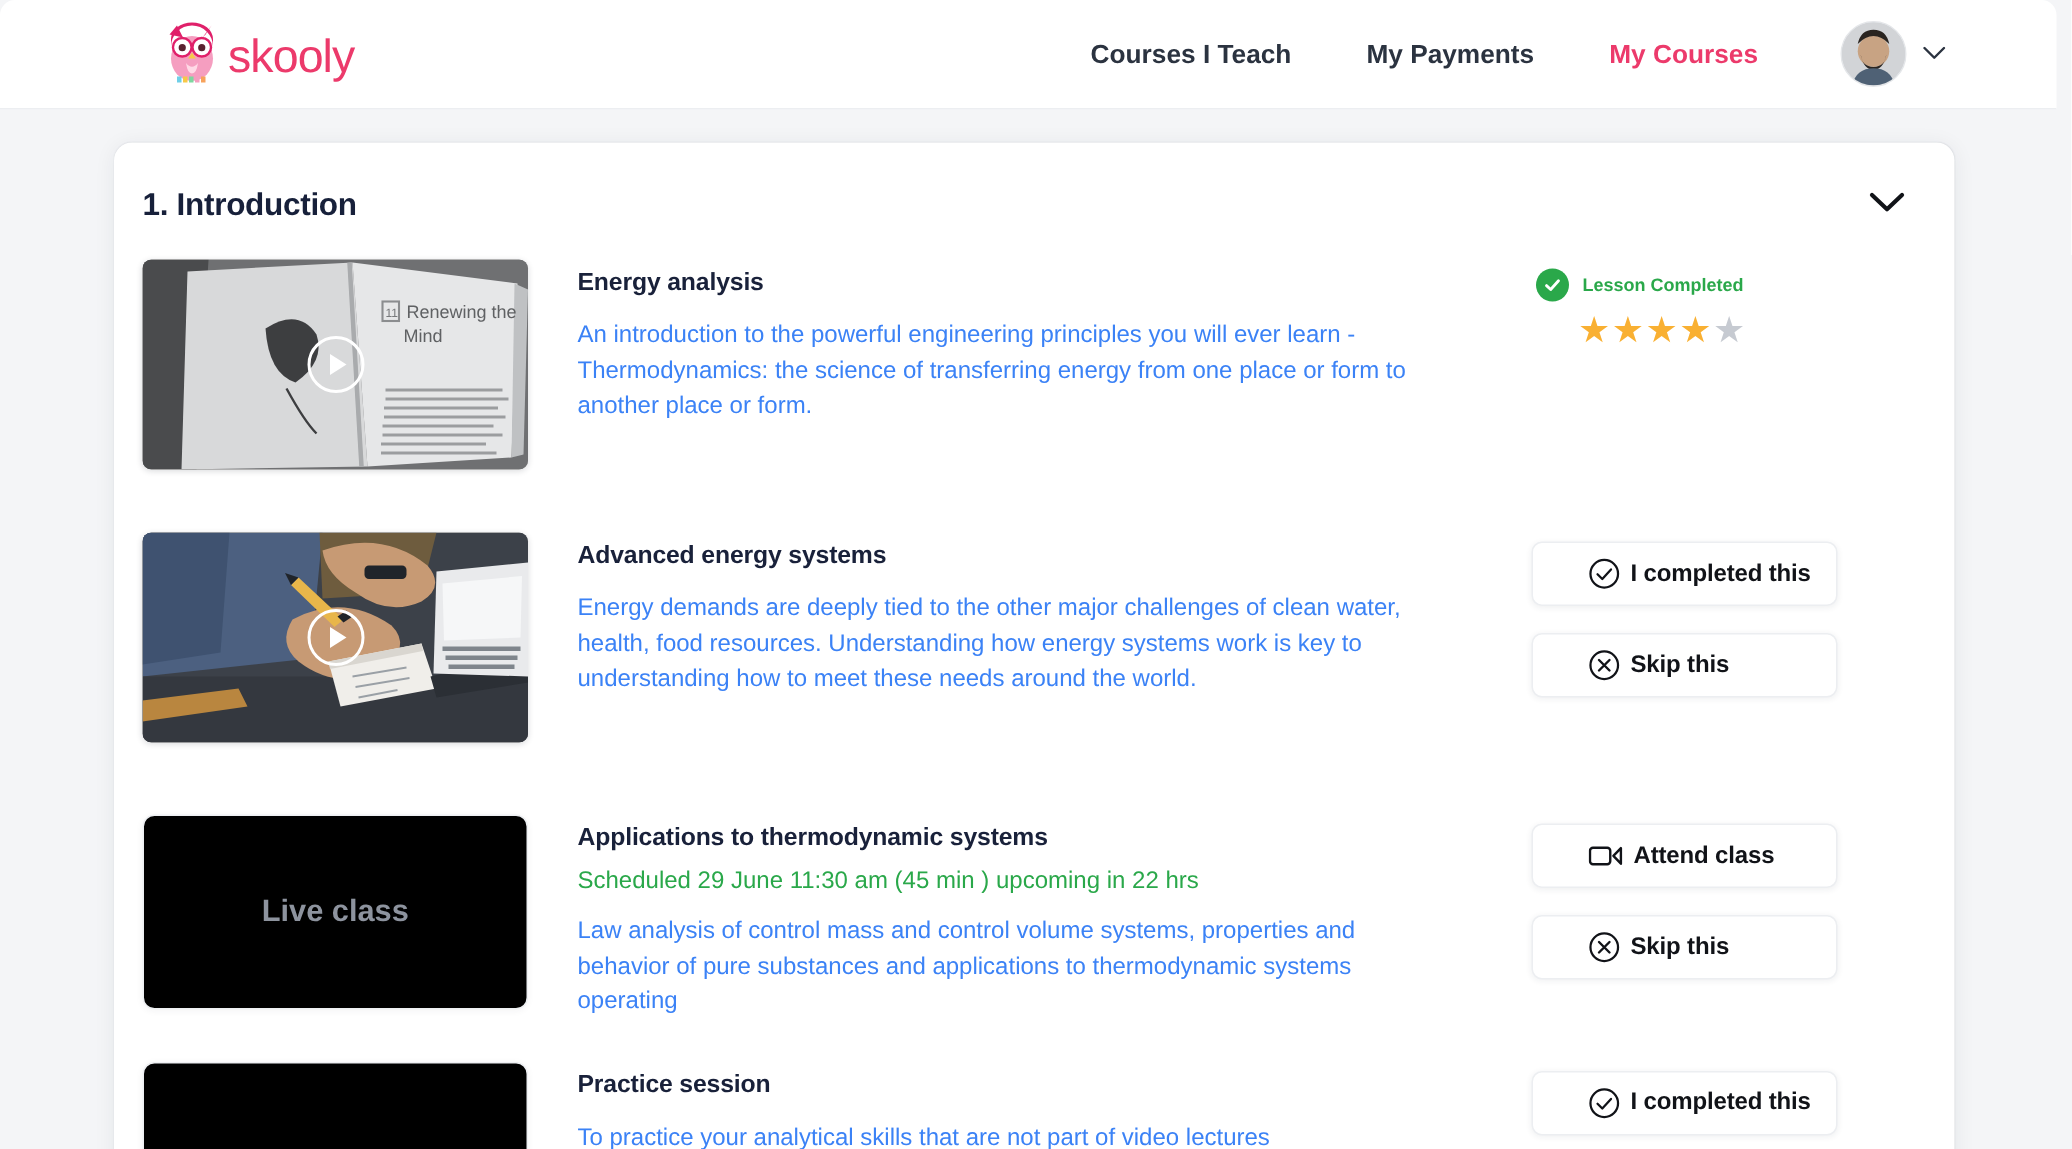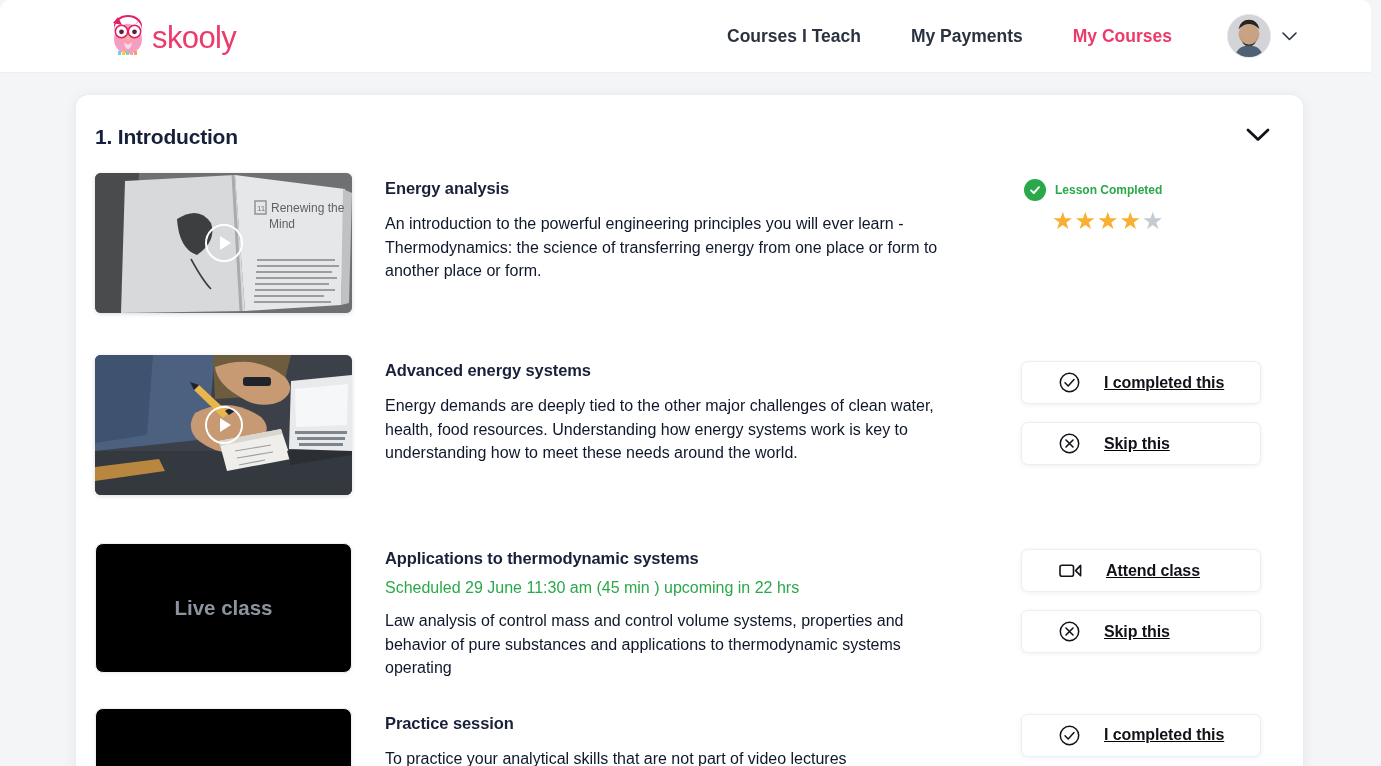--- a/index.html
+++ b/index.html
@@ -175,21 +175,21 @@
 
   .lesson-title {
     font-size: 16.5px;
     font-weight: bold;
     color: #19213a;
     margin-bottom: 14px;
     letter-spacing: -0.1px;
   }
   .lesson-desc {
     font-size: 16px;
-    color: #0f172a;
+    color: #3b82f6;
     line-height: 1.47;
     max-width: 565px;
   }
   .lesson-sched {
     font-size: 16px;
     color: #2aa84a;
     margin-bottom: 12px;
     margin-top: -3px;
   }
 
@@ -218,33 +218,32 @@
     display: flex;
     gap: 1px;
     font-size: 24px;
     line-height: 1;
   }
   .star { color: #f9b032; cursor: pointer; }
   .star.off { color: #c6cad1; }
 
   
   .act-btn {
-    width: 240px;
+    width: 204px;
     height: 43px;
     background: #ffffff;
     border: 1px solid #eceef1;
     border-radius: 7px;
     box-shadow: 0 1px 4px rgba(30,40,60,0.07);
     display: flex;
     align-items: center;
-    gap: 24px;
+    gap: 7px;
     padding-left: 37px;
     margin-bottom: 18px;
     cursor: pointer;
-    text-decoration: underline;
   }
   .act-label {
     font-size: 16px;
     font-weight: bold;
     color: #111318;
     letter-spacing: -0.1px;
   }
   .act-icon { display: flex; align-items: center; flex: 0 0 auto; }
 </style>
 </head>

